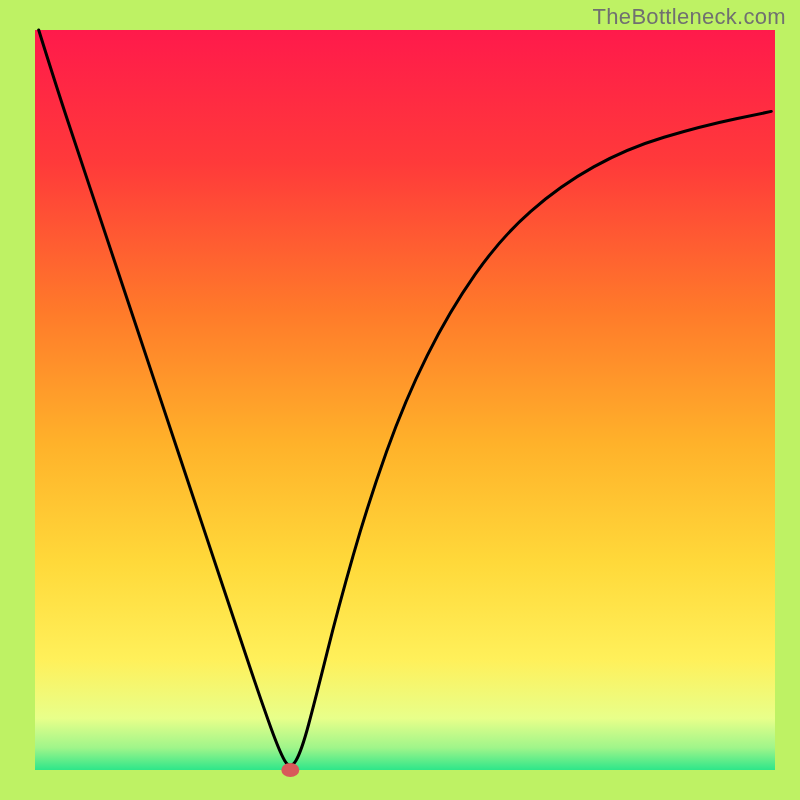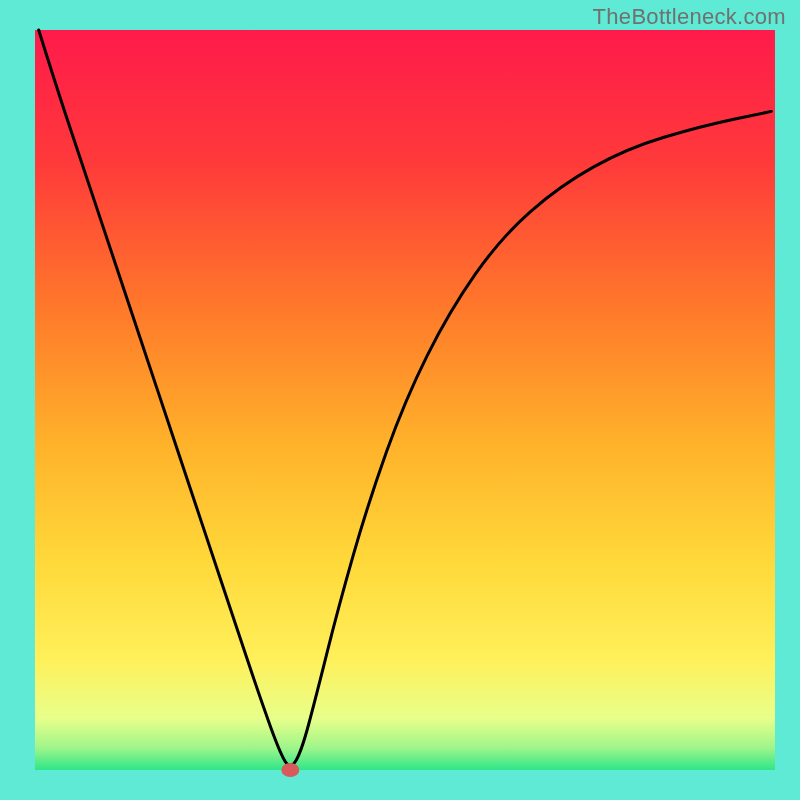--- a/index.html
+++ b/index.html
@@ -8,21 +8,21 @@
     width: 800px;
     height: 800px;
     background: #000;
     font-family: Arial, Helvetica, sans-serif;
     overflow: hidden;
   }
   .chart-wrap {
     position: relative;
     width: 800px;
     height: 800px;
-    background: #5eead4;
+    background: #bef264;
     text-align: center;
   }
   .attribution {
     position: absolute;
     top: 4px;
     right: 14px;
     color: #707070;
     font-size: 22px;
     font-weight: 500;
     letter-spacing: 0.3px;

